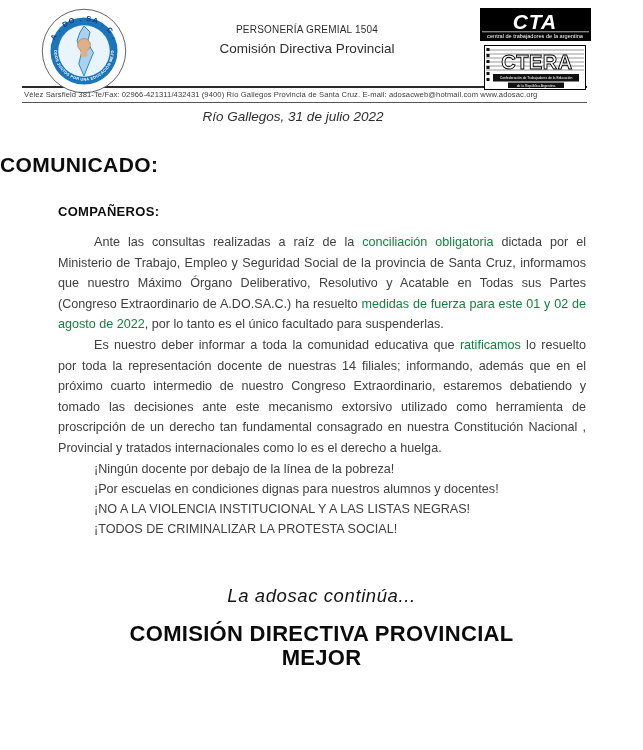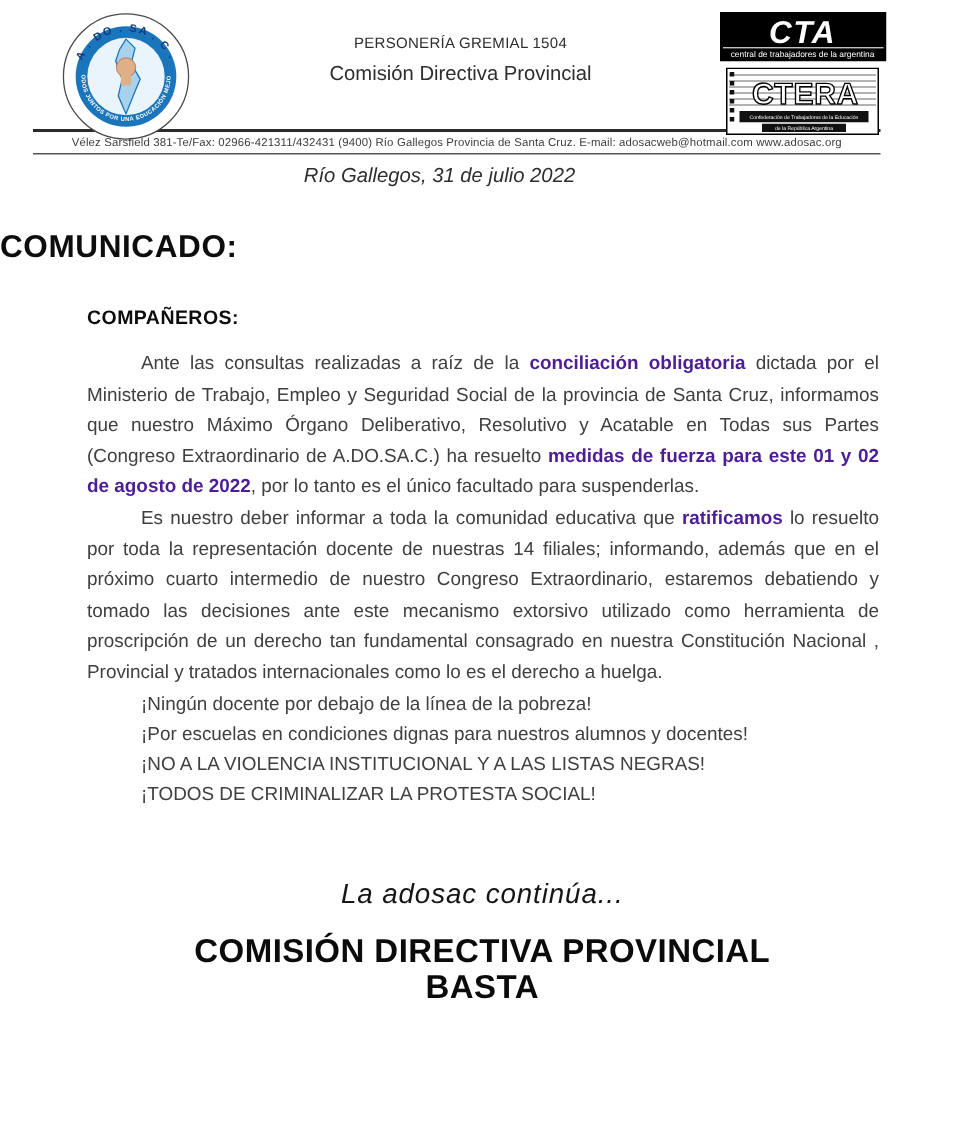--- a/index.html
+++ b/index.html
@@ -31,21 +31,20 @@
   .org-line1 { font-size: 15.5px; letter-spacing: 0.2px; line-height: 20px; }
   .org-line2 { font-size: 10px; letter-spacing: 0.2px; line-height: 19px; }
   .org-line3 { font-size: 13.5px; line-height: 19px; }
   .right-logos { flex: 0 0 112px; display: flex; flex-direction: column; align-items: center; gap: 4px; }
   
   .contact-strip {
     margin: 0 56px 0 22px;
     border-top: 2.5px solid #2b2b2b;
     border-bottom: 1.5px solid #555;
     padding: 2px 2px 3px 2px;
-    text-align: center;
   }
   .contact-text { font-size: 7.6px; color: #3c3c3c; letter-spacing: 0.1px; white-space: nowrap; }
   
   .date-line {
     margin: 6px 57px 0 0;
     text-align: center;
     font-style: italic;
     font-size: 13.5px;
     color: #2e2e2e;
   }
@@ -67,21 +66,21 @@
   }
   
   .body-text {
     margin: 13px 57px 0 58px;
     font-size: 12.6px;
     line-height: 20.6px;
     text-align: justify;
     color: #404040;
   }
   .body-text p { text-indent: 36px; }
-  .body-text .b { font-weight: bold; color: #4c1d95; }
+  .body-text .b { font-weight: normal; color: #15803d; }
   .slogans {
     margin: 0 57px 0 94px;
     font-size: 12.6px;
     line-height: 20.2px;
     color: #404040;
   }
   
   .script-line {
     margin-top: 46px;
     text-align: center;
@@ -185,16 +184,16 @@
   <div class="slogans">
     <div>¡Ningún docente por debajo de la línea de la pobreza!</div>
     <div>¡Por escuelas en condiciones dignas para nuestros alumnos y docentes!</div>
     <div>¡NO A LA VIOLENCIA INSTITUCIONAL Y A LAS LISTAS NEGRAS!</div>
     <div>¡TODOS DE CRIMINALIZAR LA PROTESTA SOCIAL!</div>
   </div>
 
   <div class="script-line">La adosac continúa...</div>
   <div class="signature">
     <div>COMISIÓN DIRECTIVA PROVINCIAL</div>
-    <div>BASTA</div>
+    <div>MEJOR</div>
   </div>
 
 </div>
 
 </body></html>

